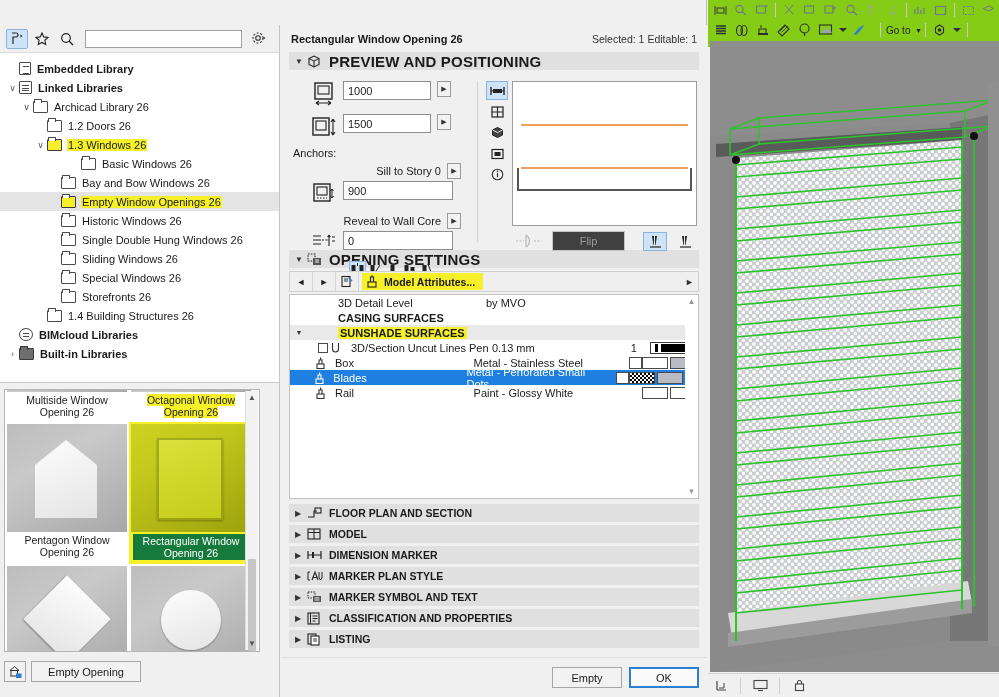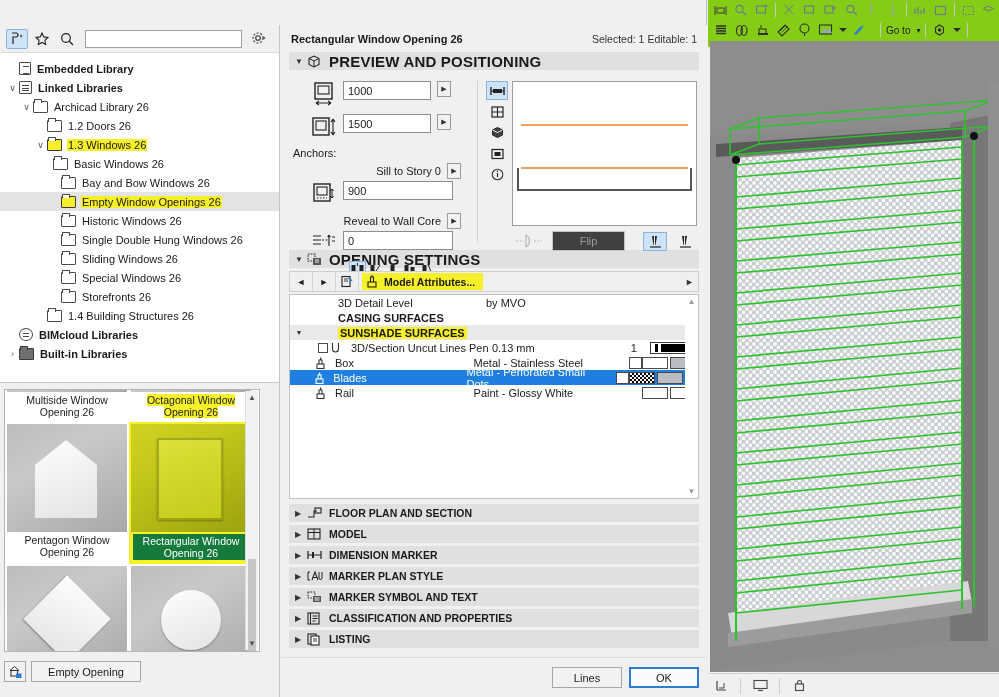--- a/index.html
+++ b/index.html
@@ -440,21 +440,21 @@
           <div class="tnode" style="padding-left: 34px;">
             <div class="twist"></div>
             <div class="ficon folder"></div>
             <div class="tlabel">1.2 Doors 26</div>
           </div>
           <div class="tnode" style="padding-left: 34px;">
             <div class="twist">∨</div>
             <div class="ficon folder hl"></div>
             <div class="tlabel hl">1.3 Windows 26</div>
           </div>
-          <div class="tnode" style="padding-left: 40px;">
+          <div class="tnode" style="padding-left: 68px;">
             <div class="twist"></div>
             <div class="ficon folder"></div>
             <div class="tlabel">Basic Windows 26</div>
           </div>
           <div class="tnode" style="padding-left: 48px;">
             <div class="twist"></div>
             <div class="ficon folder"></div>
             <div class="tlabel">Bay and Bow Windows 26</div>
           </div>
           <div class="tnode hovered" style="padding-left: 48px;">
@@ -937,21 +937,21 @@
             <div class="ci"><svg width="14" height="13" viewBox="0 0 14 13">
                 <rect x="1" y="1" width="8" height="10" fill="none" stroke="#222" stroke-width="1.1"></rect>
                 <rect x="4" y="3" width="8" height="9" fill="#fff" stroke="#222" stroke-width="1.1"></rect>
                 <path d="M6 6h4M6 8h4" stroke="#222" stroke-width=".9"></path>
               </svg></div>
             <div class="ct">LISTING</div>
           </div>
         </div>
 
     <div id="dlgfooter">
-      <div class="dbtn cancel">Lines</div>
+      <div class="dbtn cancel">Empty</div>
       <div class="dbtn ok">OK</div>
     </div>
   </div>
 </div>
 
 <div id="right">
   <div id="rtoolbar">
     <div class="trow">
       <div class="tbi">
             <svg width="13" height="11" viewBox="0 0 13 11">

